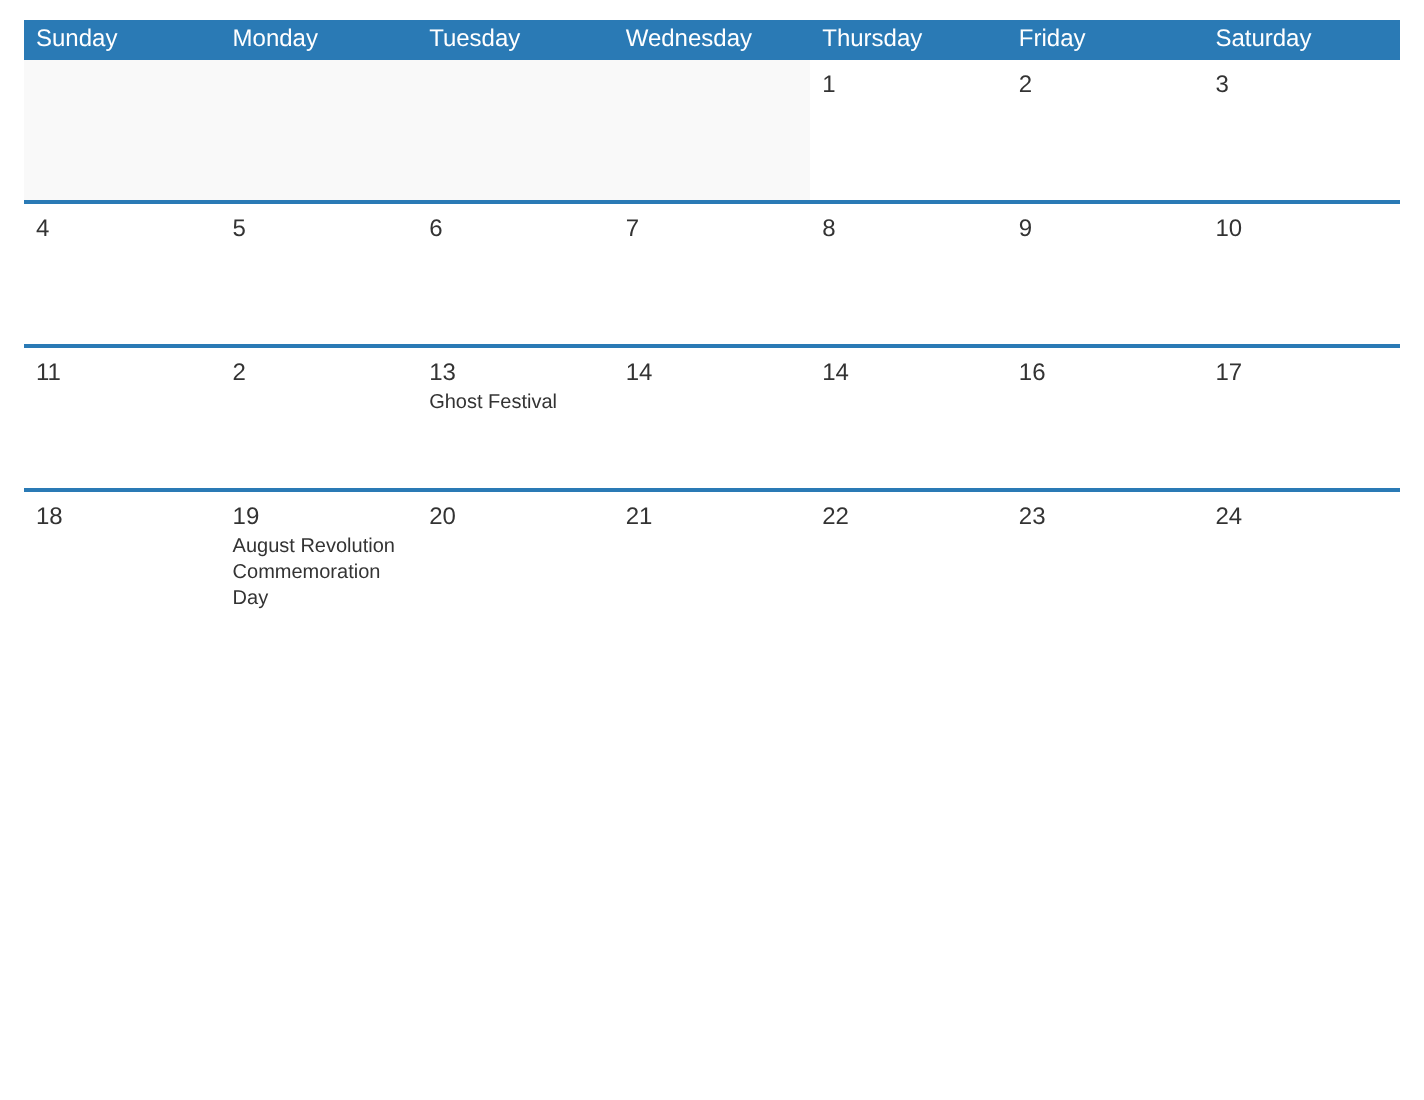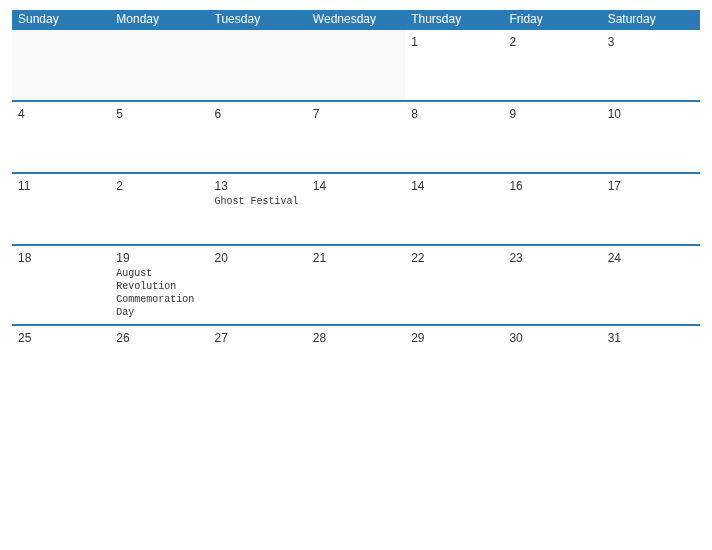--- a/index.html
+++ b/index.html
@@ -96,21 +96,20 @@
       display: block;
       font-size: 12px;
       color: #333;
     }
     .event-text {
       display: block;
       font-size: 10px;
       color: #333;
       margin-top: 2px;
       line-height: 1.3;
-      font-family: Liberation Mono, monospace;
     }
     .empty-cell {
       background: #f9f9f9;
     }
   </style>
 </head>
 <body>
 
 <div class="calendar-container">
 
@@ -206,38 +205,15 @@
           <td>
             <span class="day-number">22</span>
           </td>
           <td>
             <span class="day-number">23</span>
           </td>
           <td>
             <span class="day-number">24</span>
           </td>
         </tr>
-        <tr>
-          <td>
-            <span class="day-number">25</span>
-          </td>
-          <td>
-            <span class="day-number">26</span>
-          </td>
-          <td>
-            <span class="day-number">27</span>
-          </td>
-          <td>
-            <span class="day-number">28</span>
-          </td>
-          <td>
-            <span class="day-number">29</span>
-          </td>
-          <td>
-            <span class="day-number">30</span>
-          </td>
-          <td>
-            <span class="day-number">31</span>
-          </td>
-        </tr>
       </tbody>
   </table>
 </div>
 
 </body></html>

